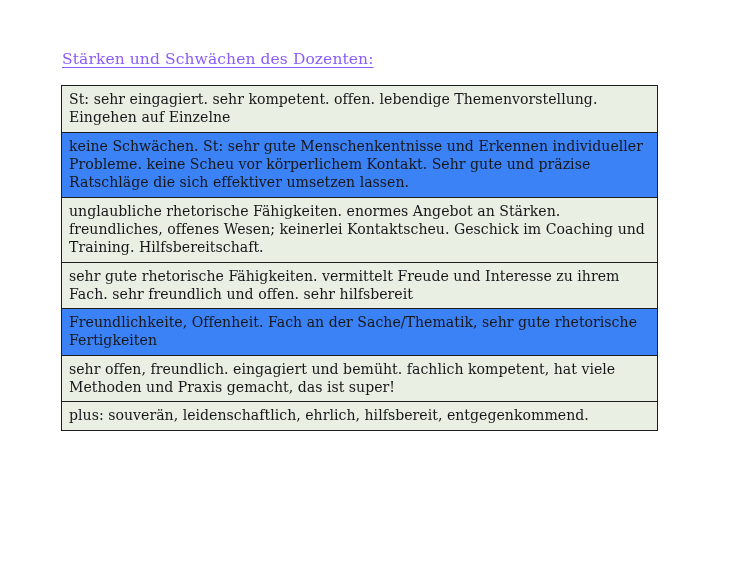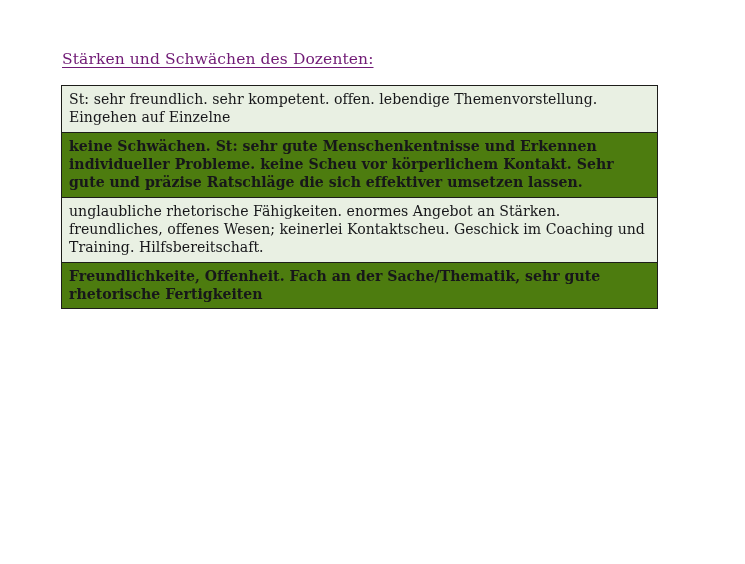--- a/index.html
+++ b/index.html
@@ -18,21 +18,21 @@
     position: relative;
     width: 745px;
     height: 564px;
   }
   .doc-heading {
     position: absolute;
     left: 62px;
     top: 50px;
     font-size: 15.5px;
     line-height: 1.2;
-    color: #701a75;
+    color: #8b5cf6;
     text-decoration: underline;
     text-underline-offset: 3px;
     white-space: nowrap;
     letter-spacing: 0.1px;
   }
   .feedback-table {
     position: absolute;
     left: 61px;
     top: 85px;
     width: 597px;
@@ -45,41 +45,49 @@
     font-size: 14.1px;
     line-height: 1.30;
     vertical-align: top;
     color: #17171a;
     letter-spacing: 0.02px;
   }
   .row-tint td {
     background: #e9f0e3;
   }
   .row-plain td {
-    background: #4d7c0f;
-    font-weight: bold;
+    background: #3b82f6;
   }
 </style>
 </head>
 <body>
 
 <div class="page">
 
   <div class="doc-heading">Stärken und Schwächen des Dozenten:</div>
 
   <table class="feedback-table">
     <tbody>
       <tr class="row-tint">
-        <td>St: sehr freundlich. sehr kompetent. offen. lebendige Themenvorstellung. Eingehen auf Einzelne</td>
+        <td>St: sehr eingagiert. sehr kompetent. offen. lebendige Themenvorstellung. Eingehen auf Einzelne</td>
       </tr>
       <tr class="row-plain">
         <td>keine Schwächen. St: sehr gute Menschenkentnisse und Erkennen individueller Probleme. keine Scheu vor körperlichem Kontakt. Sehr gute und präzise Ratschläge die sich effektiver umsetzen lassen.</td>
       </tr>
       <tr class="row-tint">
         <td>unglaubliche rhetorische Fähigkeiten. enormes Angebot an Stärken. freundliches, offenes Wesen; keinerlei Kontaktscheu. Geschick im Coaching und Training. Hilfsbereitschaft.</td>
       </tr>
+      <tr class="row-tint">
+        <td>sehr gute rhetorische Fähigkeiten. vermittelt Freude und Interesse zu ihrem Fach. sehr freundlich und offen. sehr hilfsbereit</td>
+      </tr>
       <tr class="row-plain">
         <td>Freundlichkeite, Offenheit. Fach an der Sache/Thematik, sehr gute rhetorische Fertigkeiten</td>
+      </tr>
+      <tr class="row-tint">
+        <td>sehr offen, freundlich. eingagiert und bemüht. fachlich kompetent, hat viele Methoden und Praxis gemacht, das ist super!</td>
+      </tr>
+      <tr class="row-tint">
+        <td>plus: souverän, leidenschaftlich, ehrlich, hilfsbereit, entgegenkommend.</td>
       </tr>
     </tbody>
   </table>
 
 </div>
 
 </body></html>

